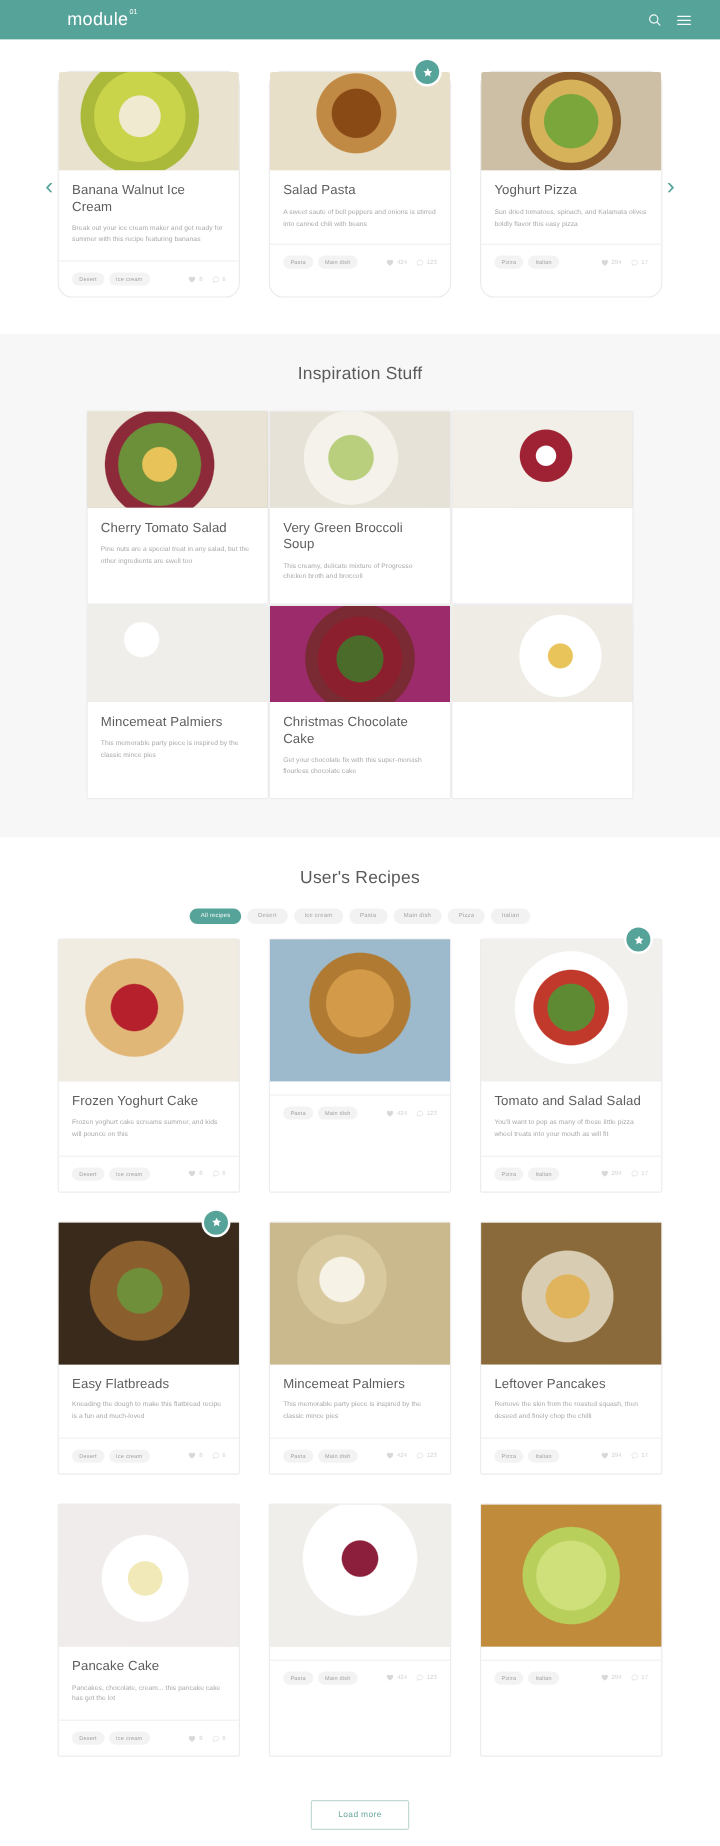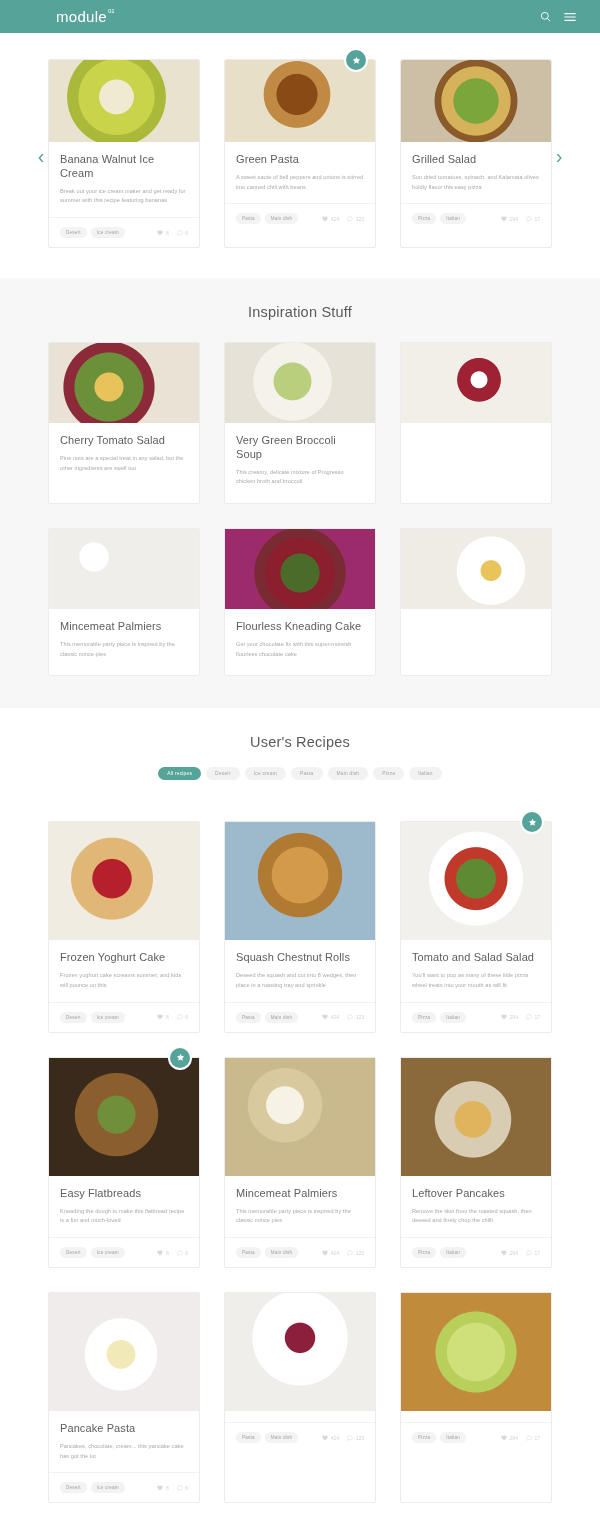--- a/index.html
+++ b/index.html
@@ -87,21 +87,21 @@
     line-height: 1;
   }
   .arrow.left { left: 28px; }
   .arrow.right { right: 28px; }
 
   
   .card {
     width: 152px;
     background: #ffffff;
     border: 1px solid #ebebeb;
-    border-radius: 2px;
+    border-radius: 12px;
     position: relative;
     overflow: visible;
   }
   .card-img {
     width: 100%;
     height: 82px;
     background-size: cover;
     background-position: center;
     border-radius: 2px 2px 0 0;
     position: relative;
@@ -173,21 +173,20 @@
 
   
   .inspiration {
     background: #f7f7f7;
     padding: 26px 0 32px;
   }
   .grid {
     display: flex;
     flex-wrap: wrap;
     justify-content: center;
-    gap: 24px;
     margin-top: 22px;
   }
   .insp-card {
     width: 152px;
     background: #ffffff;
     border: 1px solid #ececec;
     border-radius: 2px;
   }
   .insp-img { width: 100%; height: 80px; background-size: cover; background-position: center; }
   .insp-body { padding: 11px 11px 16px 11px; }
@@ -209,21 +208,21 @@
     letter-spacing: 0.2px;
     cursor: pointer;
     white-space: nowrap;
   }
   .filter-pill.active { background: #56a39a; color: #ffffff; }
   .recipes-grid {
     display: flex;
     flex-wrap: wrap;
     justify-content: center;
     gap: 24px;
-    margin-top: 41px;
+    margin-top: 12px;
   }
   .recipe-card {
     width: 152px;
     background: #ffffff;
     border: 1px solid #ececec;
     border-radius: 2px;
     position: relative;
   }
   .recipe-img { width: 100%; height: 118px; background-size: cover; background-position: center; }
 
@@ -303,21 +302,21 @@
         <div class="card">
     <div class="card-img-holder">
       <div class="card-img" style="background-image:radial-gradient(circle at 48% 42%, #8a4a16 0 22%, #c08a45 23% 36%, #e8dfc9 37%), linear-gradient(160deg,#efe7d4,#d8cfb6)"></div>
       <div class="badge-star">
               <svg width="9" height="9" viewBox="0 0 16 16" fill="#ffffff">
                 <path d="M8 1.3l2 4.2 4.6.6-3.4 3.2.9 4.6L8 11.6 3.9 13.9l.9-4.6L1.4 6.1 6 5.5z"></path>
               </svg>
             </div>
     </div>
     <div class="card-body">
-      <div class="card-title">Green Pasta</div>
+      <div class="card-title">Salad Pasta</div>
       <div class="card-desc">A sweet saute of bell peppers and onions is stirred into canned chili with beans</div>
     </div>
     <div class="card-footer">
       <div class="tags">
               <span class="tag">Pasta</span>
               <span class="tag">Main dish</span>
             </div>
       <div class="stats">
       <span class="stat">
                 <svg width="6" height="6" viewBox="0 0 16 16" fill="#d8d8d8">
@@ -333,21 +332,21 @@
               </span>
     </div>
     </div>
   </div>
         <div class="card">
     <div class="card-img-holder">
       <div class="card-img" style="background-image:radial-gradient(circle at 50% 50%, #7aa63b 0 26%, #d6b35a 27% 40%, #8b5a2b 41% 48%, #cdbfa6 49%), linear-gradient(150deg,#d9cbb1,#bda88a)"></div>
 
     </div>
     <div class="card-body">
-      <div class="card-title">Grilled Salad</div>
+      <div class="card-title">Yoghurt Pizza</div>
       <div class="card-desc">Sun dried tomatoes, spinach, and Kalamata olives boldly flavor this easy pizza</div>
     </div>
     <div class="card-footer">
       <div class="tags">
               <span class="tag">Pizza</span>
               <span class="tag">Italian</span>
             </div>
       <div class="stats">
       <span class="stat">
                 <svg width="6" height="6" viewBox="0 0 16 16" fill="#d8d8d8">
@@ -390,21 +389,21 @@
         <div class="insp-card">
     <div class="insp-img" style="background-image:radial-gradient(circle at 30% 35%, #ffffff 0 12%, #f0eeea 13%), radial-gradient(circle at 68% 60%, #fbfaf8 0 12%, #eae8e3 13%), linear-gradient(160deg,#f4f2ef,#e2dfd9)"></div>
     <div class="insp-body">
       <div class="card-title">Mincemeat Palmiers</div>
       <div class="card-desc">This memorable party piece is inspired by the classic mince pies</div>
     </div>
   </div>
         <div class="insp-card">
     <div class="insp-img" style="background-image:radial-gradient(circle at 50% 55%, #4a6b2a 0 22%, #8c1f2e 23% 40%, #7a2a33 41% 52%, #9b2b6b 53%), linear-gradient(150deg,#a8376f,#6d2350)"></div>
     <div class="insp-body">
-      <div class="card-title">Flourless Kneading Cake</div>
+      <div class="card-title">Christmas Chocolate Cake</div>
       <div class="card-desc">Get your chocolate fix with this super-moreish flourless chocolate cake</div>
     </div>
   </div>
         <div class="insp-card">
     <div class="insp-img" style="background-image:radial-gradient(circle at 60% 52%, #e8c45a 0 10%, #ffffff 11% 34%, #efece6 35%), linear-gradient(160deg,#f3f1ec,#ddd9d1)"></div>
   </div>
       </div>
   </div>
 
   <div class="recipes">
@@ -447,24 +446,20 @@
                 <span>6</span>
               </span>
     </div>
     </div>
   </div>
         <div class="recipe-card">
     <div class="card-img-holder">
       <div class="recipe-img" style="background-image:radial-gradient(circle at 50% 45%, #d39b49 0 28%, #b07a33 29% 42%, #9db9cc 43%), linear-gradient(150deg,#8fb6cc,#6fa0bb)"></div>
 
     </div>
-    <div class="card-body">
-      <div class="card-title">Squash Chestnut Rolls</div>
-      <div class="card-desc">Deseed the squash and cut into 8 wedges, then place in a roasting tray and sprinkle</div>
-    </div>
     <div class="card-footer">
       <div class="tags">
               <span class="tag">Pasta</span>
               <span class="tag">Main dish</span>
             </div>
       <div class="stats">
       <span class="stat">
                 <svg width="6" height="6" viewBox="0 0 16 16" fill="#d8d8d8">
                   <path d="M8 14.5S1 10 1 5.6A3.6 3.6 0 0 1 8 4a3.6 3.6 0 0 1 7 1.6C15 10 8 14.5 8 14.5z"></path>
                 </svg>
@@ -606,21 +601,21 @@
               </span>
     </div>
     </div>
   </div>
         <div class="recipe-card">
     <div class="card-img-holder">
       <div class="recipe-img" style="background-image:radial-gradient(circle at 48% 52%, #f2e9b8 0 14%, #ffffff 15% 36%, #efeceb 37%), linear-gradient(150deg,#f2efec,#ddd8d4)"></div>
 
     </div>
     <div class="card-body">
-      <div class="card-title">Pancake Pasta</div>
+      <div class="card-title">Pancake Cake</div>
       <div class="card-desc">Pancakes, chocolate, cream... this pancake cake has got the lot</div>
     </div>
     <div class="card-footer">
       <div class="tags">
               <span class="tag">Desert</span>
               <span class="tag">Ice cream</span>
             </div>
       <div class="stats">
       <span class="stat">
                 <svg width="6" height="6" viewBox="0 0 16 16" fill="#d8d8d8">

